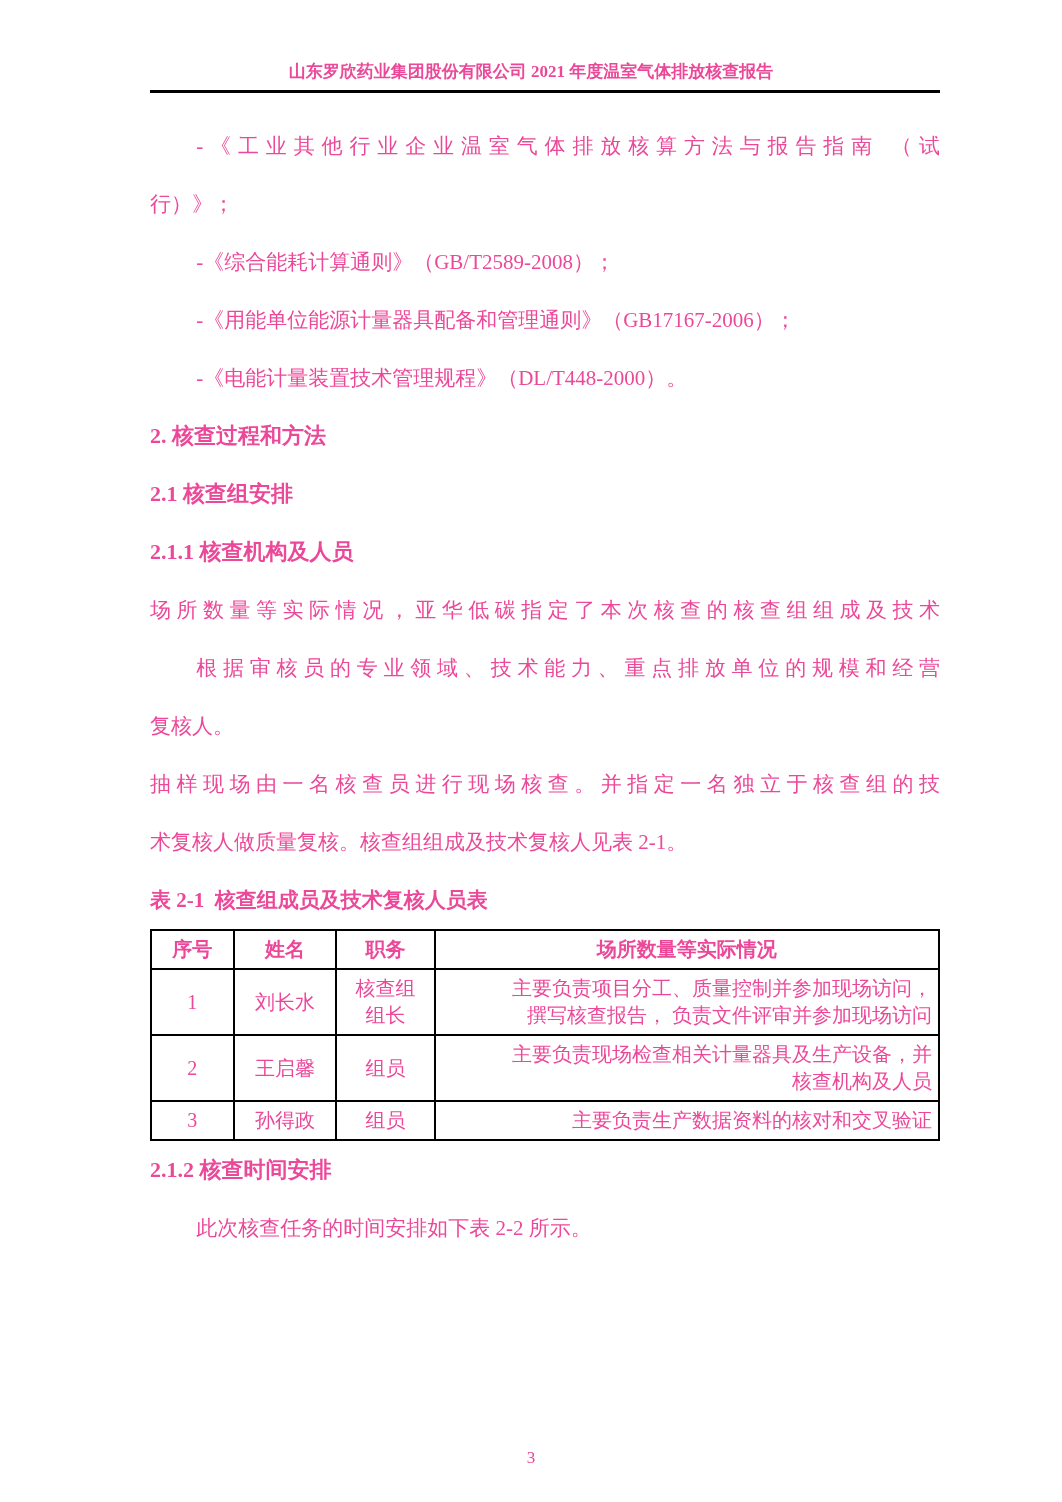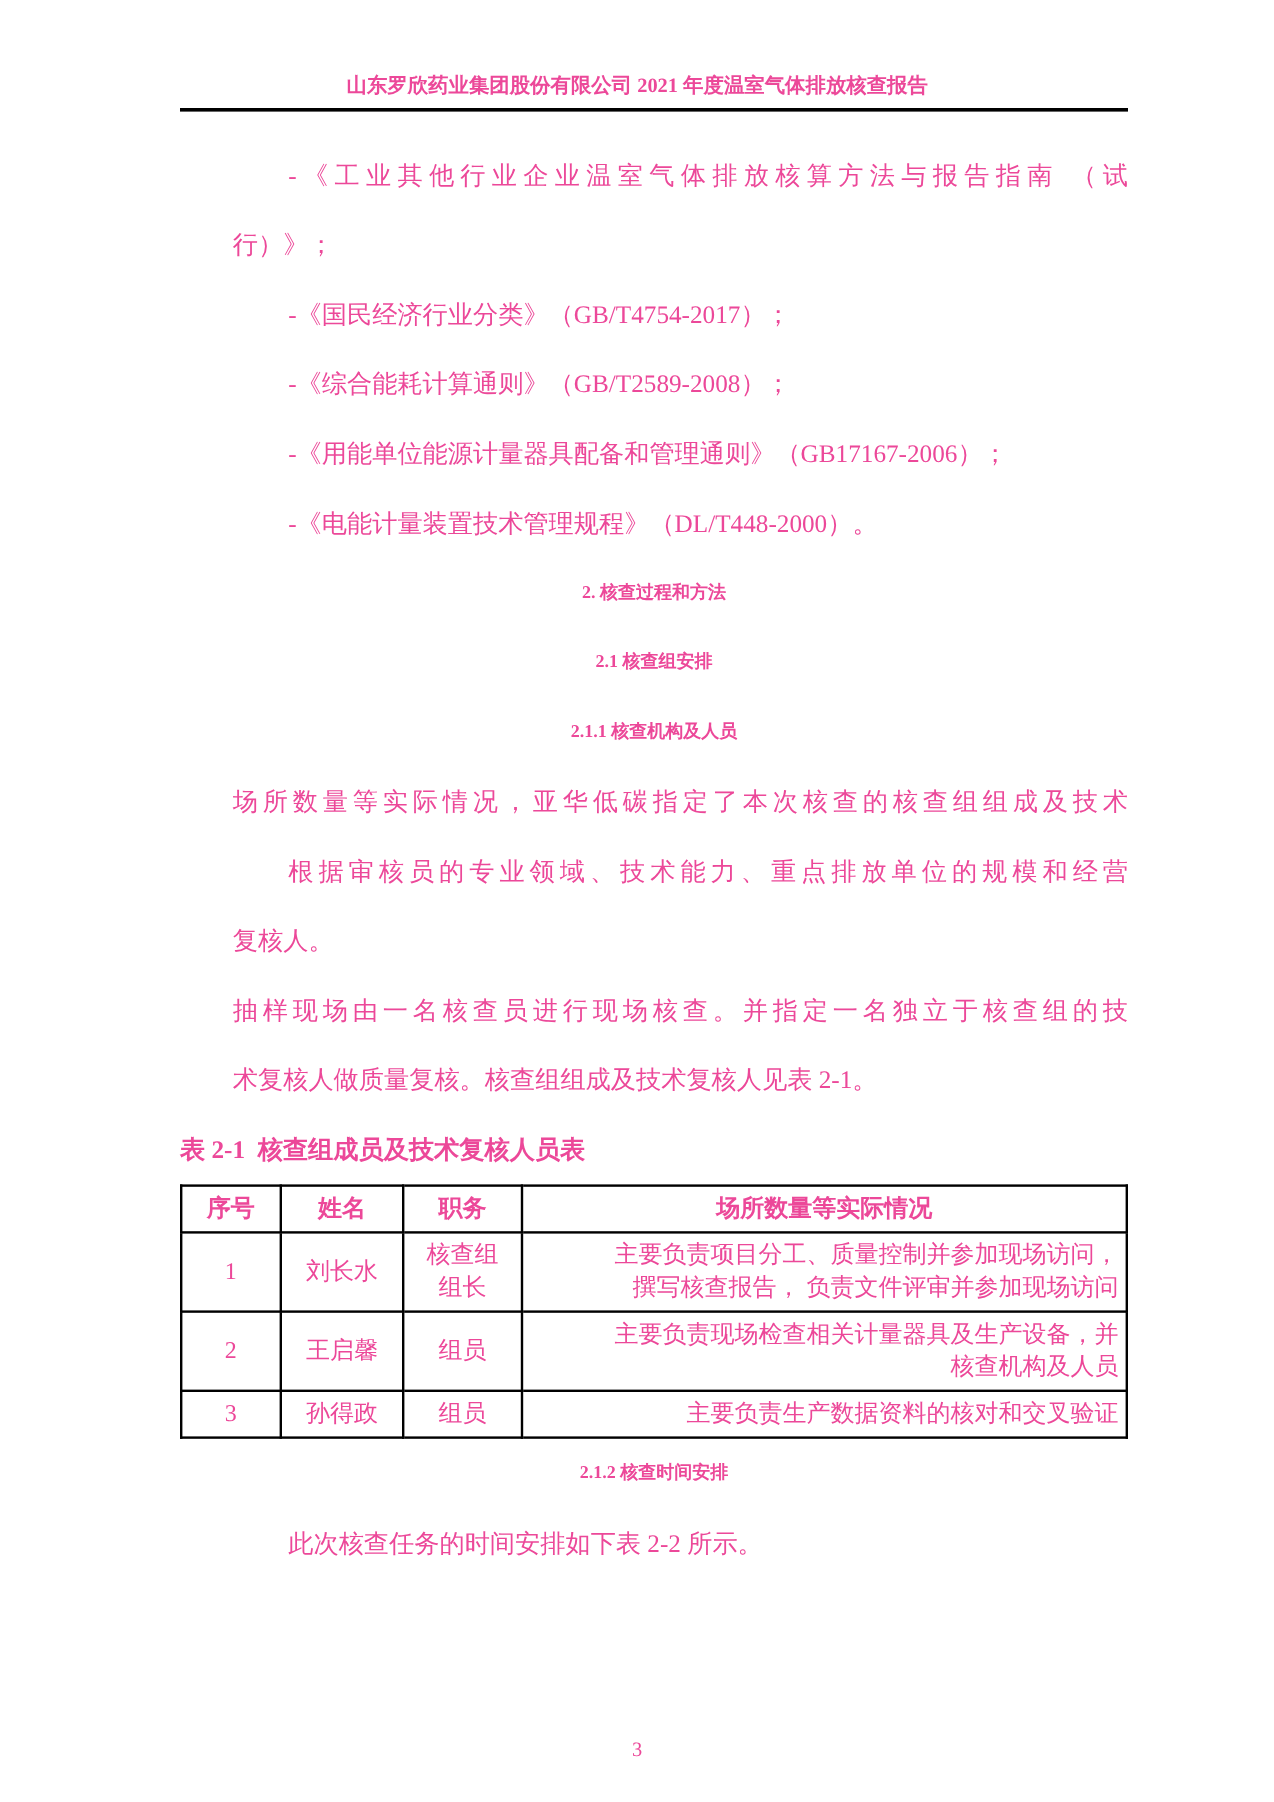--- a/index.html
+++ b/index.html
@@ -21,29 +21,28 @@
   .header-rule {
     margin:6px 122px 0 150px;
     border-bottom:3px solid #000;
   }
   .doc-body {
     margin:24px 122px 0 150px;
     font-size:21px;
     line-height:58px;
     text-align:left;
   }
-  .line { white-space:pre-wrap;margin-left:44px; }
+  .line { white-space:pre-wrap; }
   .line.first { text-indent:2.2em; }
   .line.fill { text-align:justify; text-align-last:justify; }
   .heading1,.heading2,.heading3 {
     font-weight:bold;
-    font-size:15px;
+    font-size:22px;
     line-height:58px;
     white-space:pre-wrap;
-    text-align:center;
   }
   .table-caption {
     text-align:left;
     font-weight:bold;
     font-size:21px;
     line-height:58px;
     white-space:pre-wrap;
   }
   table.doc-table {
     border-collapse:collapse;
@@ -72,23 +71,20 @@
 <body>
 
 <div class="page">
   <div class="header-title">山东罗欣药业集团股份有限公司 2021 年度温室气体排放核查报告</div>
   <div class="header-rule"></div>
 
   <div class="doc-body">
       <div class="para">
         <div class="line first fill">-《工业其他行业企业温室气体排放核算方法与报告指南 （试</div>
         <div class="line">行）》；</div>
-      </div>
-      <div class="para">
-        <div class="line first">-《国民经济行业分类》（GB/T4754-2017）；</div>
       </div>
       <div class="para">
         <div class="line first">-《综合能耗计算通则》（GB/T2589-2008）；</div>
       </div>
       <div class="para">
         <div class="line first">-《用能单位能源计量器具配备和管理通则》（GB17167-2006）；</div>
       </div>
       <div class="para">
         <div class="line first">-《电能计量装置技术管理规程》（DL/T448-2000）。</div>
       </div>

